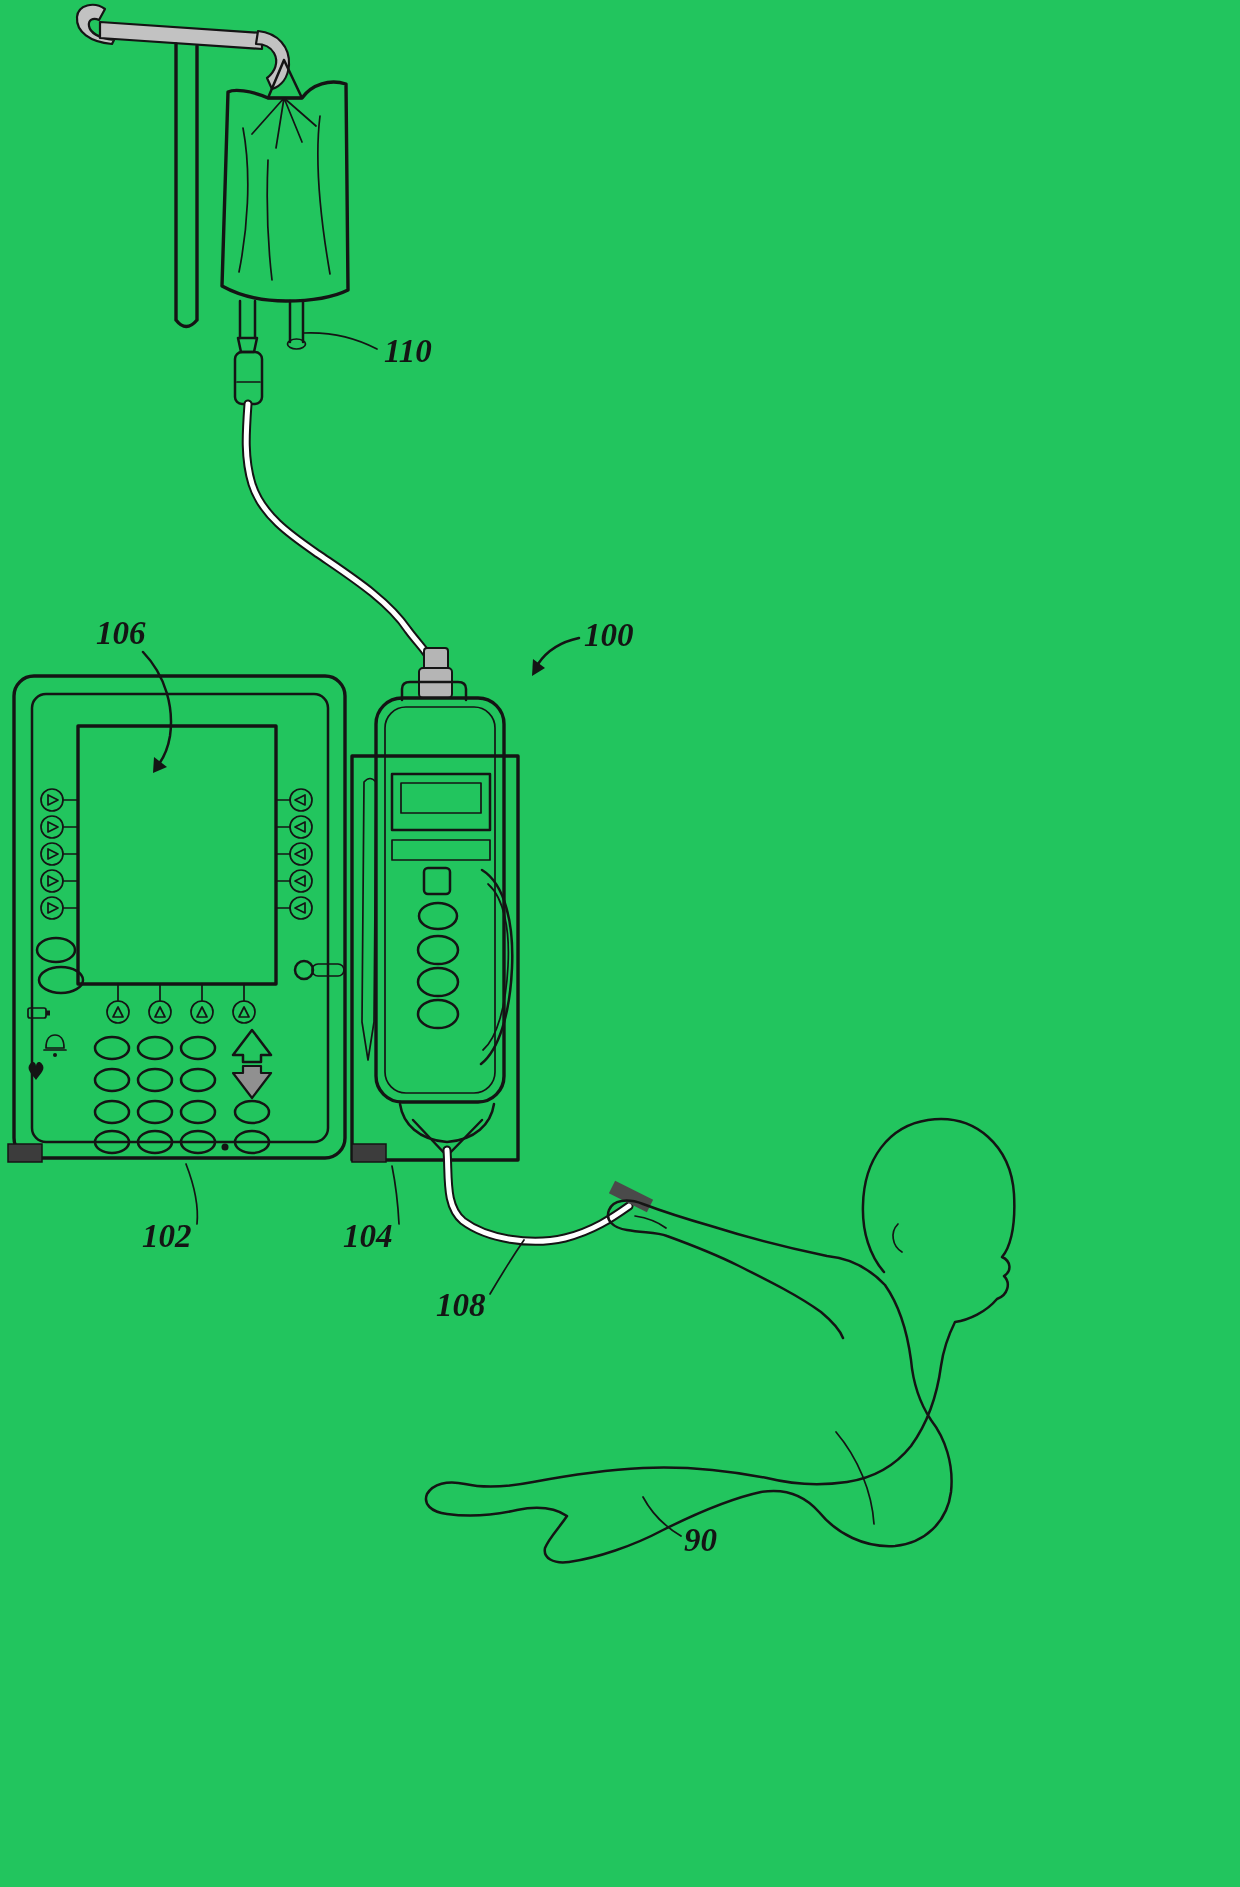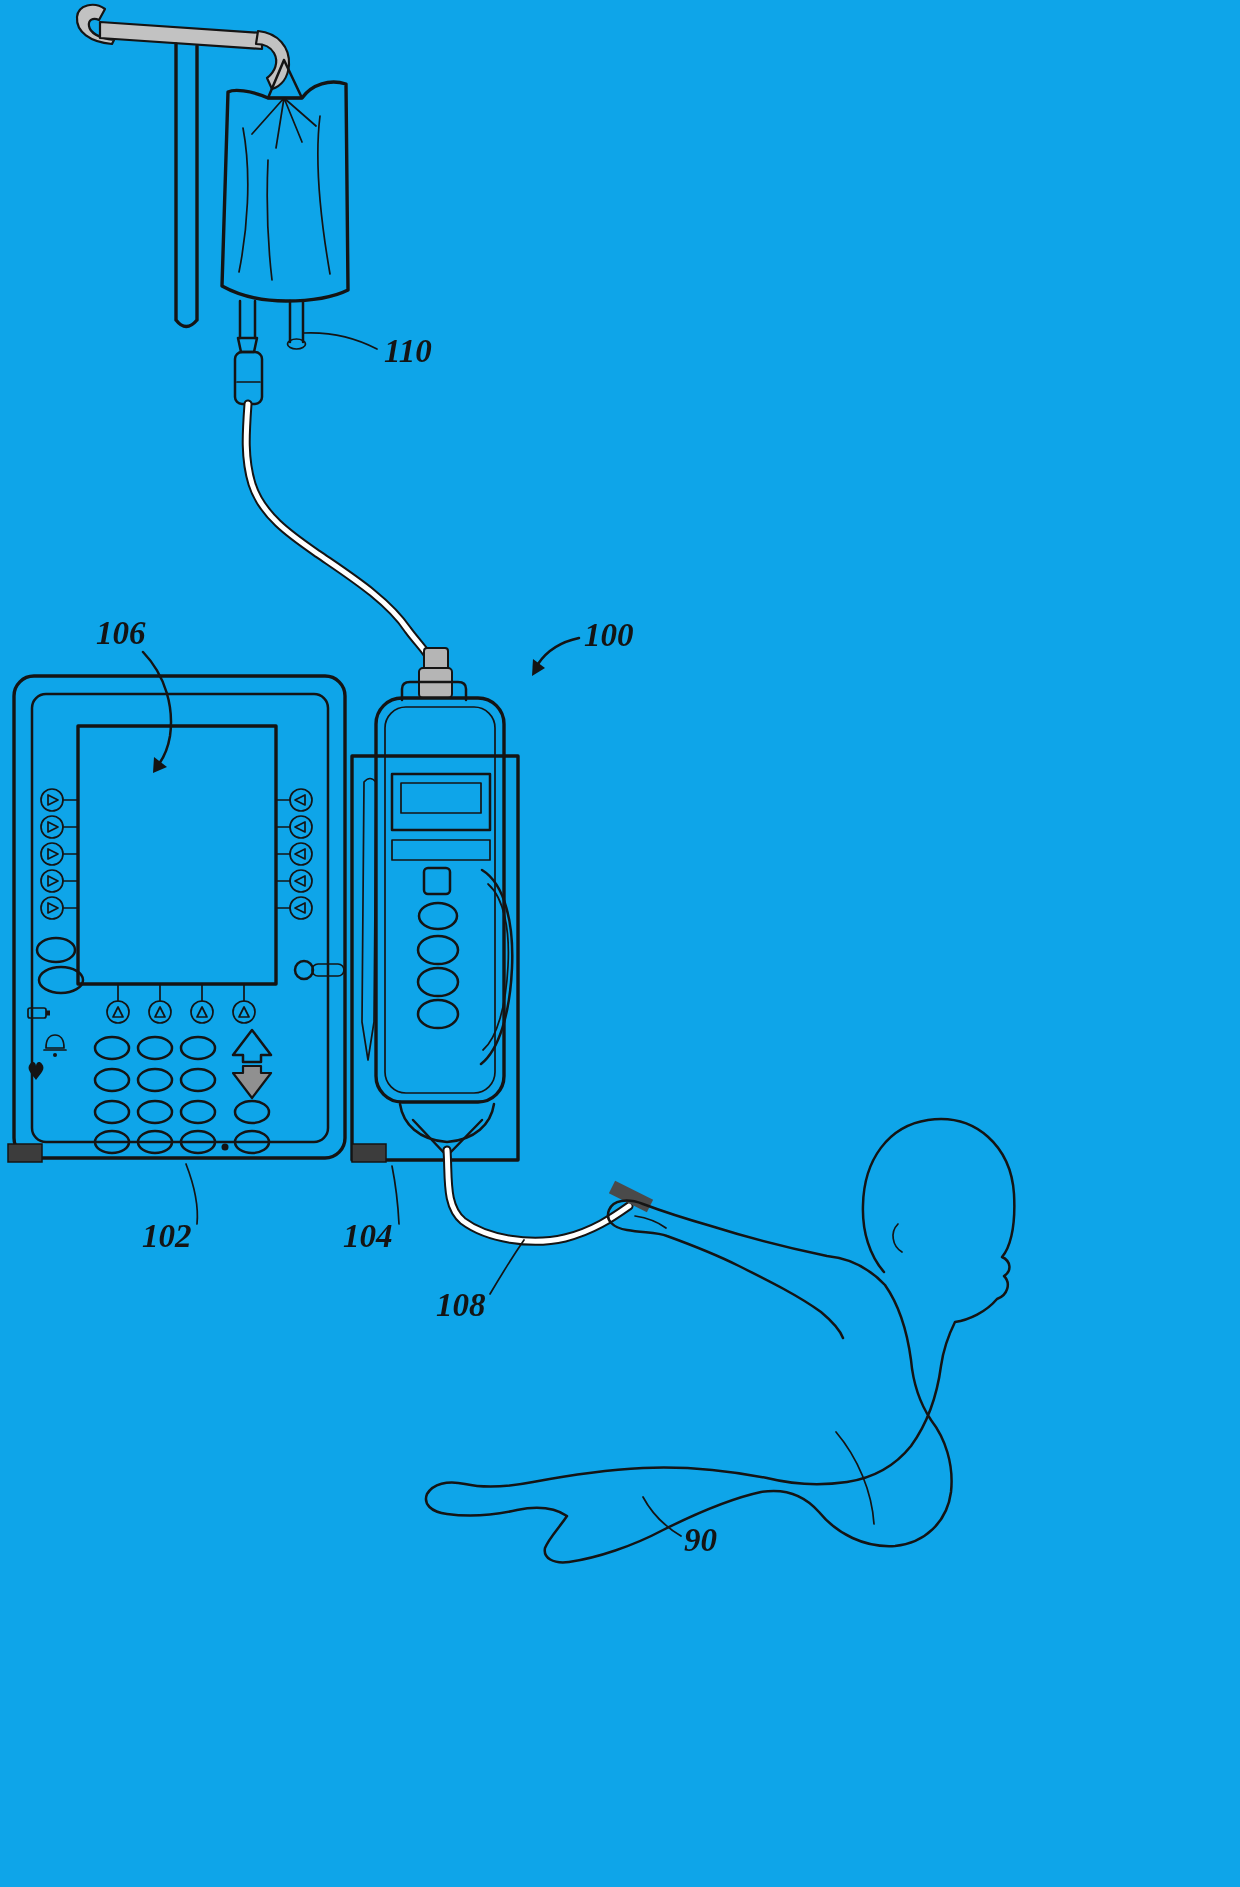--- a/index.html
+++ b/index.html
@@ -1,16 +1,16 @@
 <!DOCTYPE html>
 <html><head>
 <meta charset="utf-8">
 <style>
   html,body{margin:0;padding:0;background:#ffffff;}
-  .stage{width:1240px;height:1887px;position:relative;background:#0ea5e9;}
+  .stage{width:1240px;height:1887px;position:relative;background:#22c55e;}
   svg{display:block;}
   .ln{fill:none;stroke:#141414;stroke-width:2.5;stroke-linecap:round;stroke-linejoin:round;}
   .thick{stroke-width:3.4;}
   .thin{stroke-width:1.7;}
   .tube-out{fill:none;stroke:#141414;stroke-width:9;stroke-linecap:round;}
   .tube-in{fill:none;stroke:#ffffff;stroke-width:5;stroke-linecap:round;}
   .gray{fill:#c2c2c2;stroke:#141414;stroke-width:2.2;stroke-linejoin:round;}
   .gray2{fill:#b5b5b5;stroke:#141414;stroke-width:2;stroke-linejoin:round;}
   .dark{fill:#3c3c3c;stroke:#141414;stroke-width:1.5;}
   .band{fill:none;stroke:#4a4a4a;stroke-width:14;stroke-linecap:butt;}

